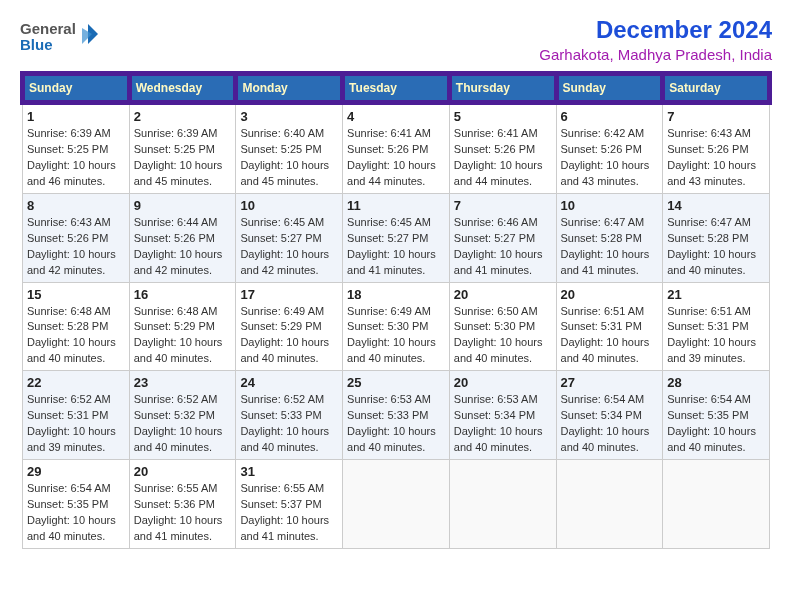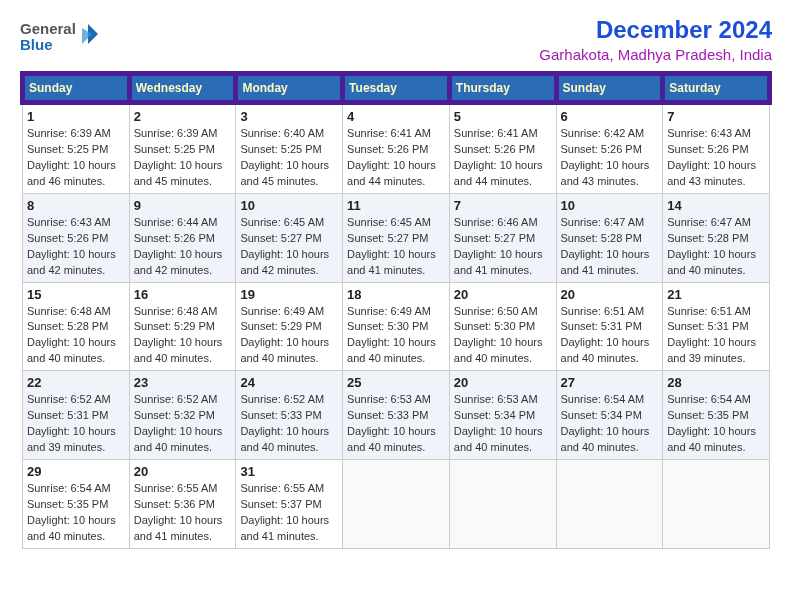--- a/index.html
+++ b/index.html
@@ -177,21 +177,21 @@
         <tr>
           <td>
           <span class="day-num">15</span>
           <span class="day-info">Sunrise: 6:48 AM<br>Sunset: 5:28 PM<br>Daylight: 10 hours and 40 minutes.</span>
         </td>
           <td>
           <span class="day-num">16</span>
           <span class="day-info">Sunrise: 6:48 AM<br>Sunset: 5:29 PM<br>Daylight: 10 hours and 40 minutes.</span>
         </td>
           <td>
-          <span class="day-num">19</span>
+          <span class="day-num">17</span>
           <span class="day-info">Sunrise: 6:49 AM<br>Sunset: 5:29 PM<br>Daylight: 10 hours and 40 minutes.</span>
         </td>
           <td>
           <span class="day-num">18</span>
           <span class="day-info">Sunrise: 6:49 AM<br>Sunset: 5:30 PM<br>Daylight: 10 hours and 40 minutes.</span>
         </td>
           <td>
           <span class="day-num">20</span>
           <span class="day-info">Sunrise: 6:50 AM<br>Sunset: 5:30 PM<br>Daylight: 10 hours and 40 minutes.</span>
         </td>

